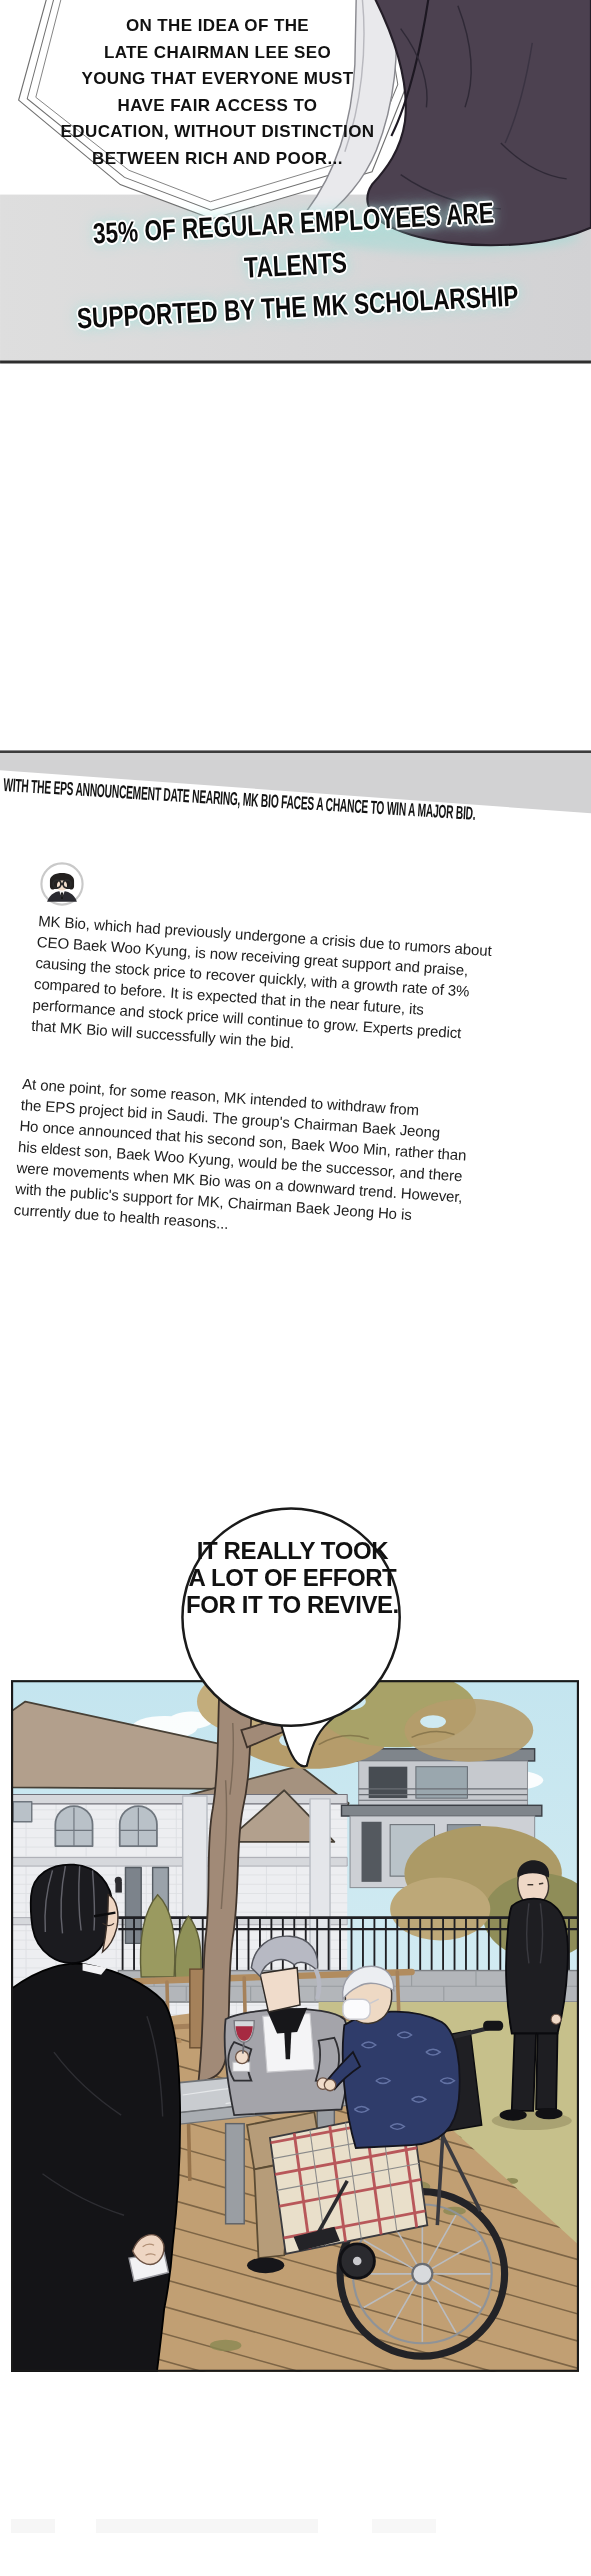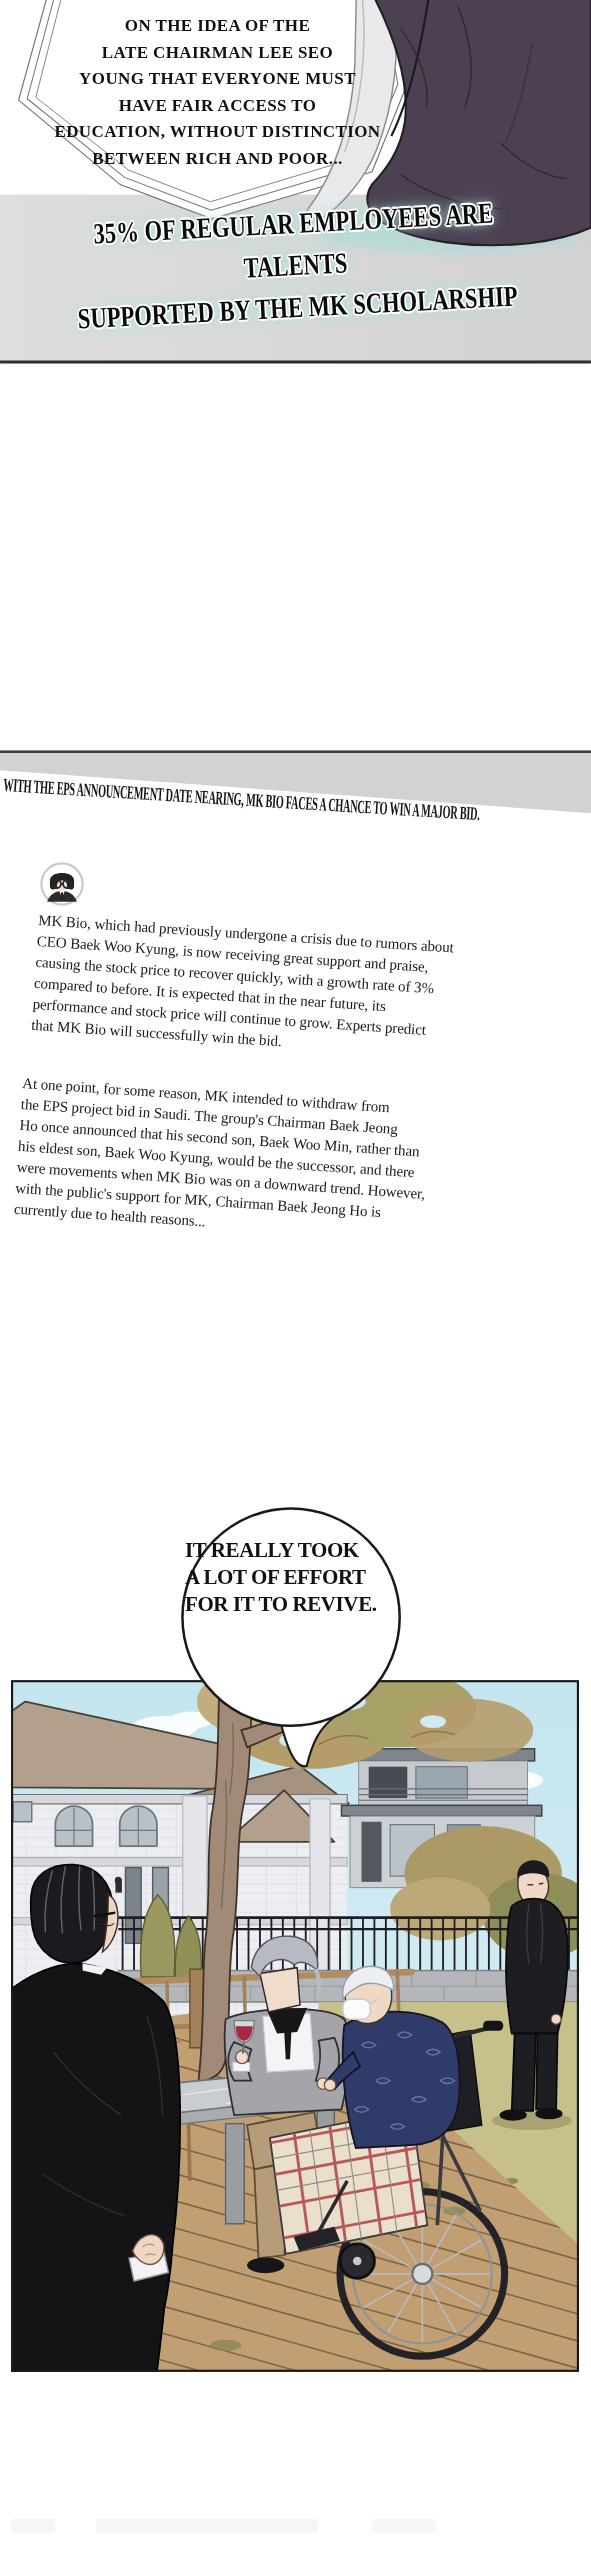--- a/index.html
+++ b/index.html
@@ -1,21 +1,21 @@
 <!DOCTYPE html>
 <html style="--suit-plum: #4c4150; --panel-grey: #d8d8d8; --news-grey: #d2d2d3; --cyan-glow: #a9e3dd; --ink: #1a1a1a; --sky: #c4e5ef; --deck-wood: #c19f73; --grass: #c6c08b; --wine-red: #a62a41; --robe-navy: #2f3c6a;font-size:11.4px"><head>
 <meta charset="utf-8">
 <style>
   :root{
     --suit-plum:#4c4150; --panel-grey:#d8d8d8; --news-grey:#d2d2d3;
     --cyan-glow:#a9e3dd; --ink:#1a1a1a;
   }
   html,body{margin:0;padding:0;background:#fff;}
   .page{position:relative;width:591px;height:2576px;background:#fff;overflow:hidden;
-        font-family:Liberation Serif, serif;color:var(--ink);}
+        font-family:Liberation Sans, sans-serif;color:var(--ink);}
   .abs{position:absolute;}
   
   .narration{
     left:10px;top:13px;width:415px;text-align:center;
     font-weight:bold;font-size:17px;line-height:26.5px;letter-spacing:0.4px;
     white-space:pre-line;color:#111;z-index:6;
   }
   .banner{
     left:0;top:202px;width:591px;text-align:center;
     font-weight:bold;font-size:29px;line-height:42px;letter-spacing:0;
@@ -32,22 +32,22 @@
     transform:rotate(3.5deg) scaleX(.55);transform-origin:0 0;
     letter-spacing:-0.4px;z-index:5;
   }
   .para{
     font-size:15px;line-height:21px;color:#202020;white-space:pre-line;
     transform:rotate(3.8deg);transform-origin:0 0;z-index:5;letter-spacing:-0.1px;
   }
   .para1{left:39px;top:910px;width:572px;}
   .para2{left:23px;top:1073px;width:572px;}
   .speech{
-    left:185px;top:1537px;width:215px;text-align:left;
-    font-weight:bold;font-size:21px;line-height:27px;color:#111;
+    left:185px;top:1537px;width:215px;text-align:center;
+    font-weight:bold;font-size:24px;line-height:27px;color:#111;
     white-space:pre-line;z-index:9;letter-spacing:-0.4px;
   }
   svg{display:block;}
 </style>
 </head>
 <body>
 
 <div class="page">
 
   <svg class="abs" style="left:0;top:0;z-index:1" width="591" height="372" viewBox="0 0 826 520">

